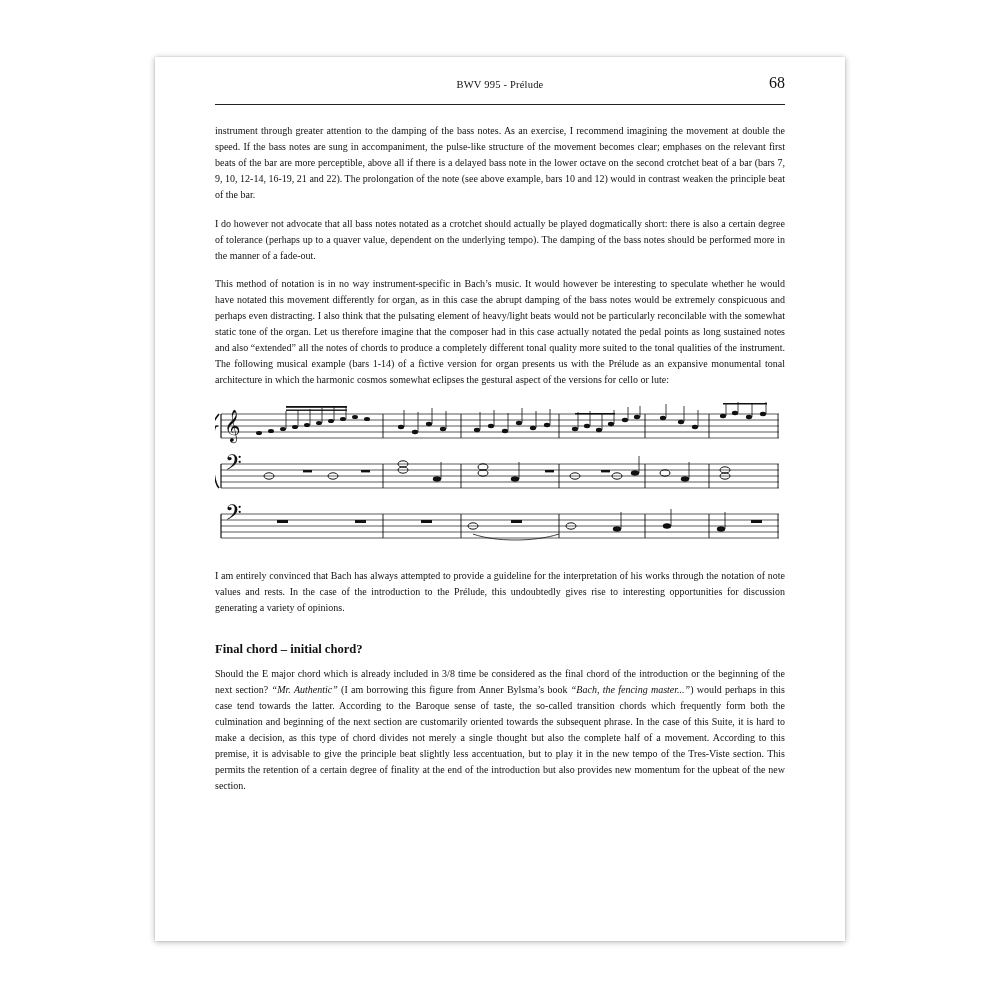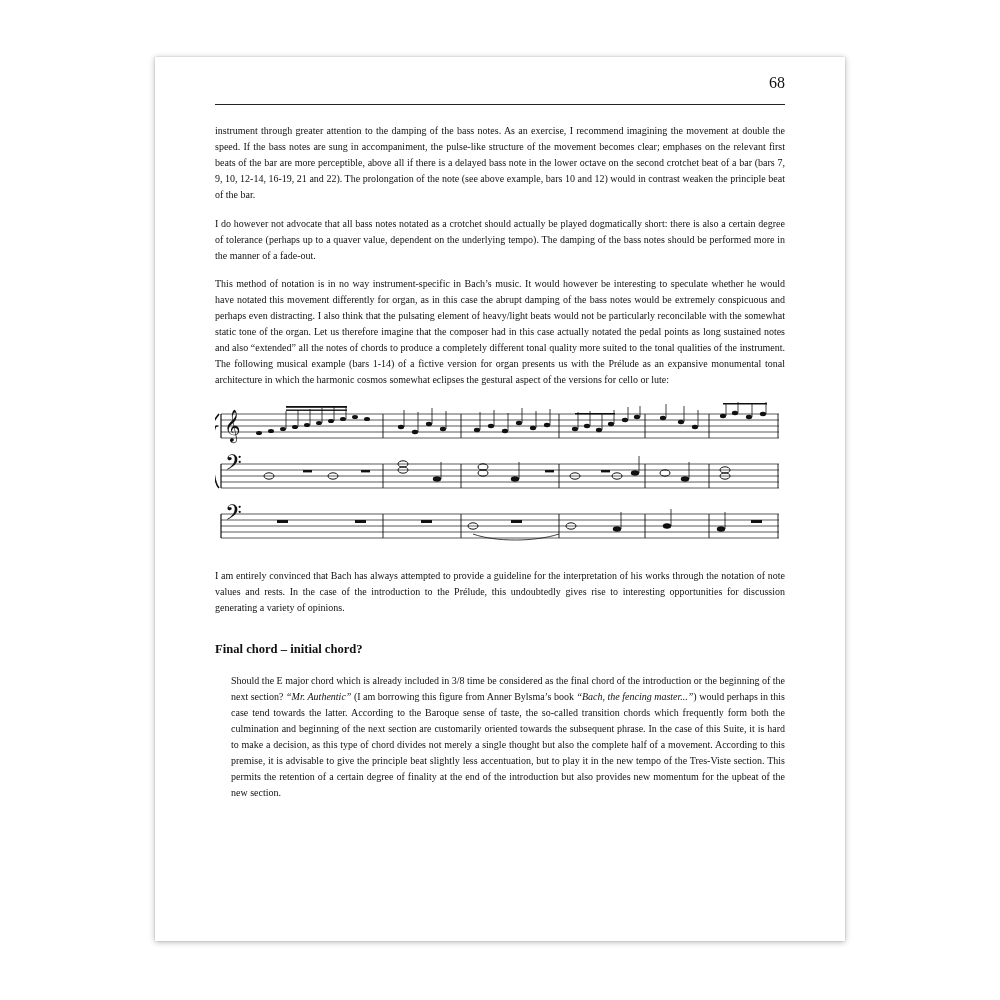--- a/index.html
+++ b/index.html
@@ -69,44 +69,44 @@
     margin: 0 0 12.5px 0;
     font-size: 10px;
     line-height: 16px;
     text-align: justify;
     text-justify: inter-word;
     color: #111;
     hyphens: manual;
   }
   p.para.tight {
     margin-bottom: 0;
-    margin-left: 16px;
   }
   h3.subhead {
     font-size: 12.6px;
     font-weight: bold;
-    margin: 26px 0 16px 0;
+    margin: 26px 0 9px 0;
     color: #111;
   }
   em { font-style: italic; }
   .score {
     margin: 14px 0 16px 0;
     position: relative;
     height: 150px;
   }
   .score svg { display: block; }
 </style>
 </head>
 <body>
 
 <div class="page-shadow-wrap">
   <div class="page">
     <div class="page-inner">
 
       <div class="header">
+        <div class="hdr-title">BWV 995 - Prélude</div>
         <div class="hdr-page">68</div>
         <div class="rule"></div>
       </div>
 
       <div class="body-text">
 
         <p class="para">instrument through greater attention to the damping of the bass notes. As an exercise, I recommend imagining the movement at double the speed. If the bass notes are sung in accompaniment, the pulse-like structure of the movement becomes clear; emphases on the relevant first beats of the bar are more perceptible, above all if there is a delayed bass note in the lower octave on the second crotchet beat of a bar (bars 7, 9, 10, 12-14, 16-19, 21 and 22). The prolongation of the note (see above example, bars 10 and 12) would in contrast weaken the principle beat of the bar.</p>
         <p class="para">I do however not advocate that all bass notes notated as a crotchet should actually be played dogmatically short: there is also a certain degree of tolerance (perhaps up to a quaver value, dependent on the underlying tempo). The damping of the bass notes should be performed more in the manner of a fade-out.</p>
         <p class="para">This method of notation is in no way instrument-specific in Bach’s music. It would however be interesting to speculate whether he would have notated this movement differently for organ, as in this case the abrupt damping of the bass notes would be extremely conspicuous and perhaps even distracting. I also think that the pulsating element of heavy/light beats would not be particularly reconcilable with the somewhat static tone of the organ. Let us therefore imagine that the composer had in this case actually notated the pedal points as long sustained notes and also “extended” all the notes of chords to produce a completely different tonal quality more suited to the tonal qualities of the instrument. The following musical example (bars 1-14) of a fictive version for organ presents us with the Prélude as an expansive monumental tonal architecture in which the harmonic cosmos somewhat eclipses the gestural aspect of the versions for cello or lute:</p>
 

